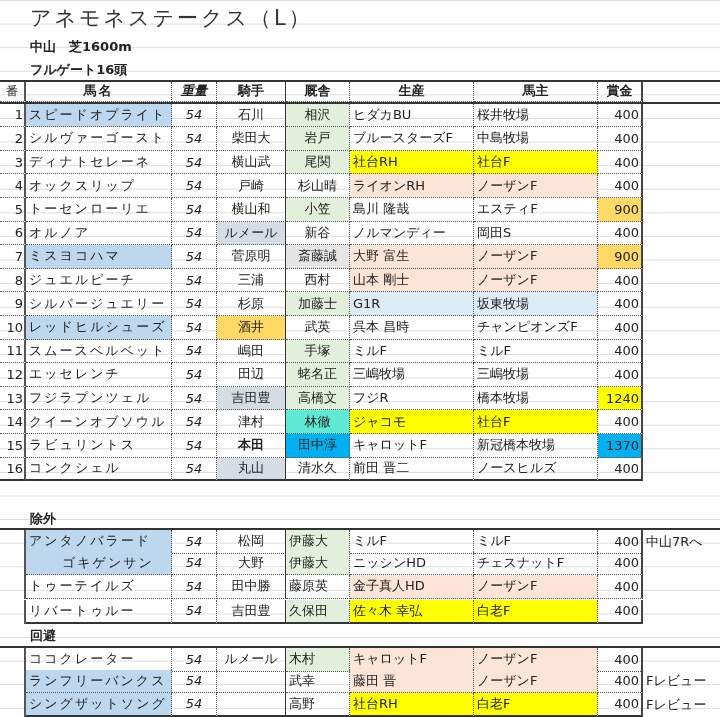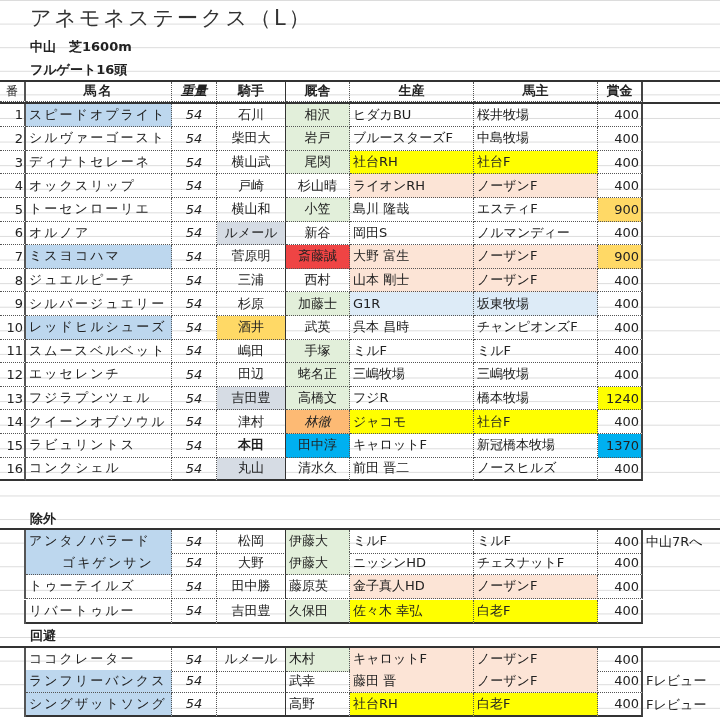--- a/index.html
+++ b/index.html
@@ -102,31 +102,31 @@
       <div class="c br">エスティF</div>
       <div class="c pz" style="background: rgb(255, 217, 102);">900</div>
       <div class="c ex"></div>
     </div>
     <div class="row" style="top: 221.6px;">
       <div class="c num">6</div>
       <div class="c name">オルノア</div>
       <div class="c wt">54</div>
       <div class="c jk" style="background: rgb(214, 220, 228);">ルメール</div>
       <div class="c st">新谷</div>
+      <div class="c ow">ノルマンディー</div>
       <div class="c br">岡田S</div>
-      <div class="c ow">ノルマンディー</div>
       <div class="c pz">400</div>
       <div class="c ex"></div>
     </div>
     <div class="row" style="top: 245.2px;">
       <div class="c num">7</div>
       <div class="c name" style="background: rgb(189, 215, 238);">ミスヨコハマ</div>
       <div class="c wt">54</div>
       <div class="c jk">菅原明</div>
-      <div class="c st" style="background: #ef4444;">斎藤誠</div>
+      <div class="c st" style="background: #e5e5e5;">斎藤誠</div>
       <div class="c ow" style="background: rgb(252, 228, 214);">大野 富生</div>
       <div class="c br" style="background: rgb(252, 228, 214);">ノーザンF</div>
       <div class="c pz" style="background: rgb(255, 217, 102);">900</div>
       <div class="c ex"></div>
     </div>
     <div class="row" style="top: 268.8px;">
       <div class="c num">8</div>
       <div class="c name">ジュエルピーチ</div>
       <div class="c wt">54</div>
       <div class="c jk">三浦</div>
@@ -189,21 +189,21 @@
       <div class="c ow">フジR</div>
       <div class="c br">橋本牧場</div>
       <div class="c pz" style="background: rgb(255, 255, 0);">1240</div>
       <div class="c ex"></div>
     </div>
     <div class="row" style="top: 410.4px;">
       <div class="c num">14</div>
       <div class="c name">クイーンオブソウル</div>
       <div class="c wt">54</div>
       <div class="c jk">津村</div>
-      <div class="c st" style="background: #fdba74; font-style: italic;">林徹</div>
+      <div class="c st" style="background: #5eead4;">林徹</div>
       <div class="c ow" style="background: rgb(255, 255, 0);">ジャコモ</div>
       <div class="c br" style="background: rgb(255, 255, 0);">社台F</div>
       <div class="c pz">400</div>
       <div class="c ex"></div>
     </div>
     <div class="row" style="top: 434px;">
       <div class="c num">15</div>
       <div class="c name">ラビュリントス</div>
       <div class="c wt">54</div>
       <div class="c jk" style="font-weight: bold;">本田</div>

